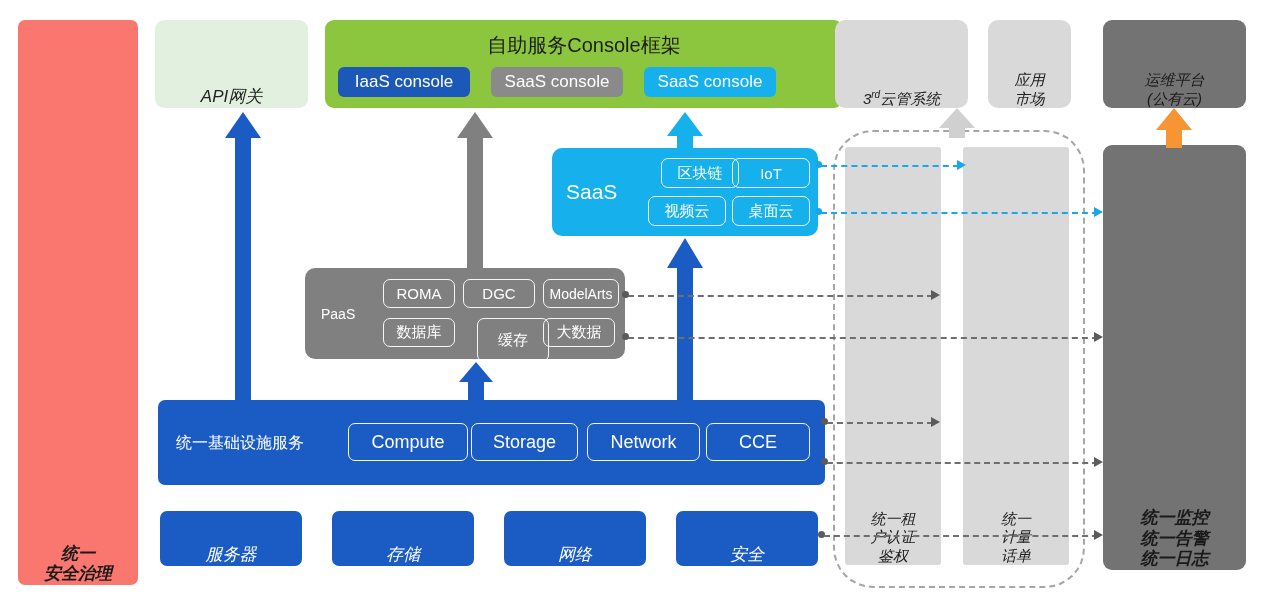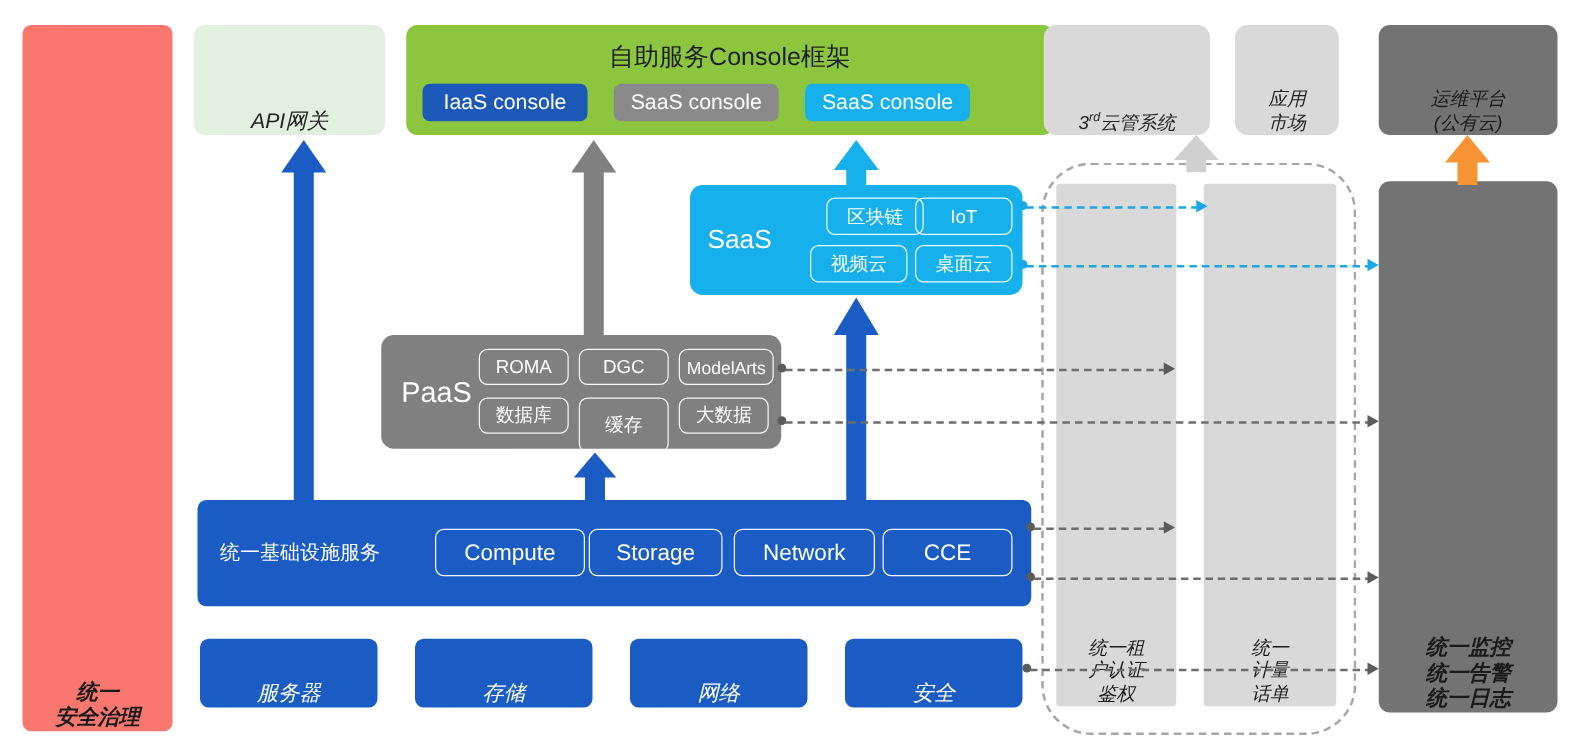--- a/index.html
+++ b/index.html
@@ -28,21 +28,21 @@
   .obox{background:#737373;color:#1a1a1a;font-size:15px;border-radius:9px;}
 
   
   .saas-panel{background:#16b0ec;border-radius:10px;display:block;}
   .saas-label{position:absolute;left:14px;top:50%;transform:translateY(-50%);color:#fff;font-size:21px;}
   .chip{position:absolute;box-sizing:border-box;border:1.6px solid rgba(255,255,255,.92);border-radius:7px;
         display:flex;align-items:center;justify-content:center;color:#ffffff;font-size:15px;white-space:nowrap;}
 
   
   .paas-panel{background:#808080;border-radius:10px;display:block;}
-  .paas-label{position:absolute;left:16px;top:50%;transform:translateY(-50%);color:#fff;font-size:23px;}
+  .paas-label{position:absolute;left:16px;top:50%;transform:translateY(-50%);color:#fff;font-size:14px;}
 
   
   .iaas-bar{background:#1b5cc4;border-radius:7px;display:block;}
   .iaas-label{position:absolute;left:18px;top:50%;transform:translateY(-50%);color:#fff;font-size:16px;white-space:nowrap;}
   .ichip{position:absolute;box-sizing:border-box;border:1.6px solid rgba(255,255,255,.95);border-radius:7px;
          display:flex;align-items:center;justify-content:center;color:#fff;font-size:18px;white-space:nowrap;}
 
   
   .hw{background:#1b5cc4;color:#fff;font-size:17px;border-radius:7px;}
 
@@ -160,21 +160,21 @@
       </div>
     <div class="chip" style="left:158px;top:11px;width:72px;height:29px;">
       <span>DGC</span>
       </div>
     <div class="chip" style="left:238px;top:11px;width:76px;height:29px;font-size:14px;">
       <span>ModelArts</span>
       </div>
     <div class="chip" style="left:78px;top:50px;width:72px;height:29px;">
       <span>数据库</span>
       </div>
-    <div class="chip" style="left:158px;top:50px;width:72px;height:44px;">
+    <div class="chip" style="left:172px;top:50px;width:72px;height:44px;">
       <span>缓存</span>
       </div>
     <div class="chip" style="left:238px;top:50px;width:72px;height:29px;">
       <span>大数据</span>
       </div>
   </div>
 
   <div class="iaas-bar" style="position:absolute;left:158px;top:400px;width:667px;height:85px;">
     <span class="iaas-label">统一基础设施服务</span>
     <div class="ichip" style="left:190px;top:23px;width:120px;height:38px;">

